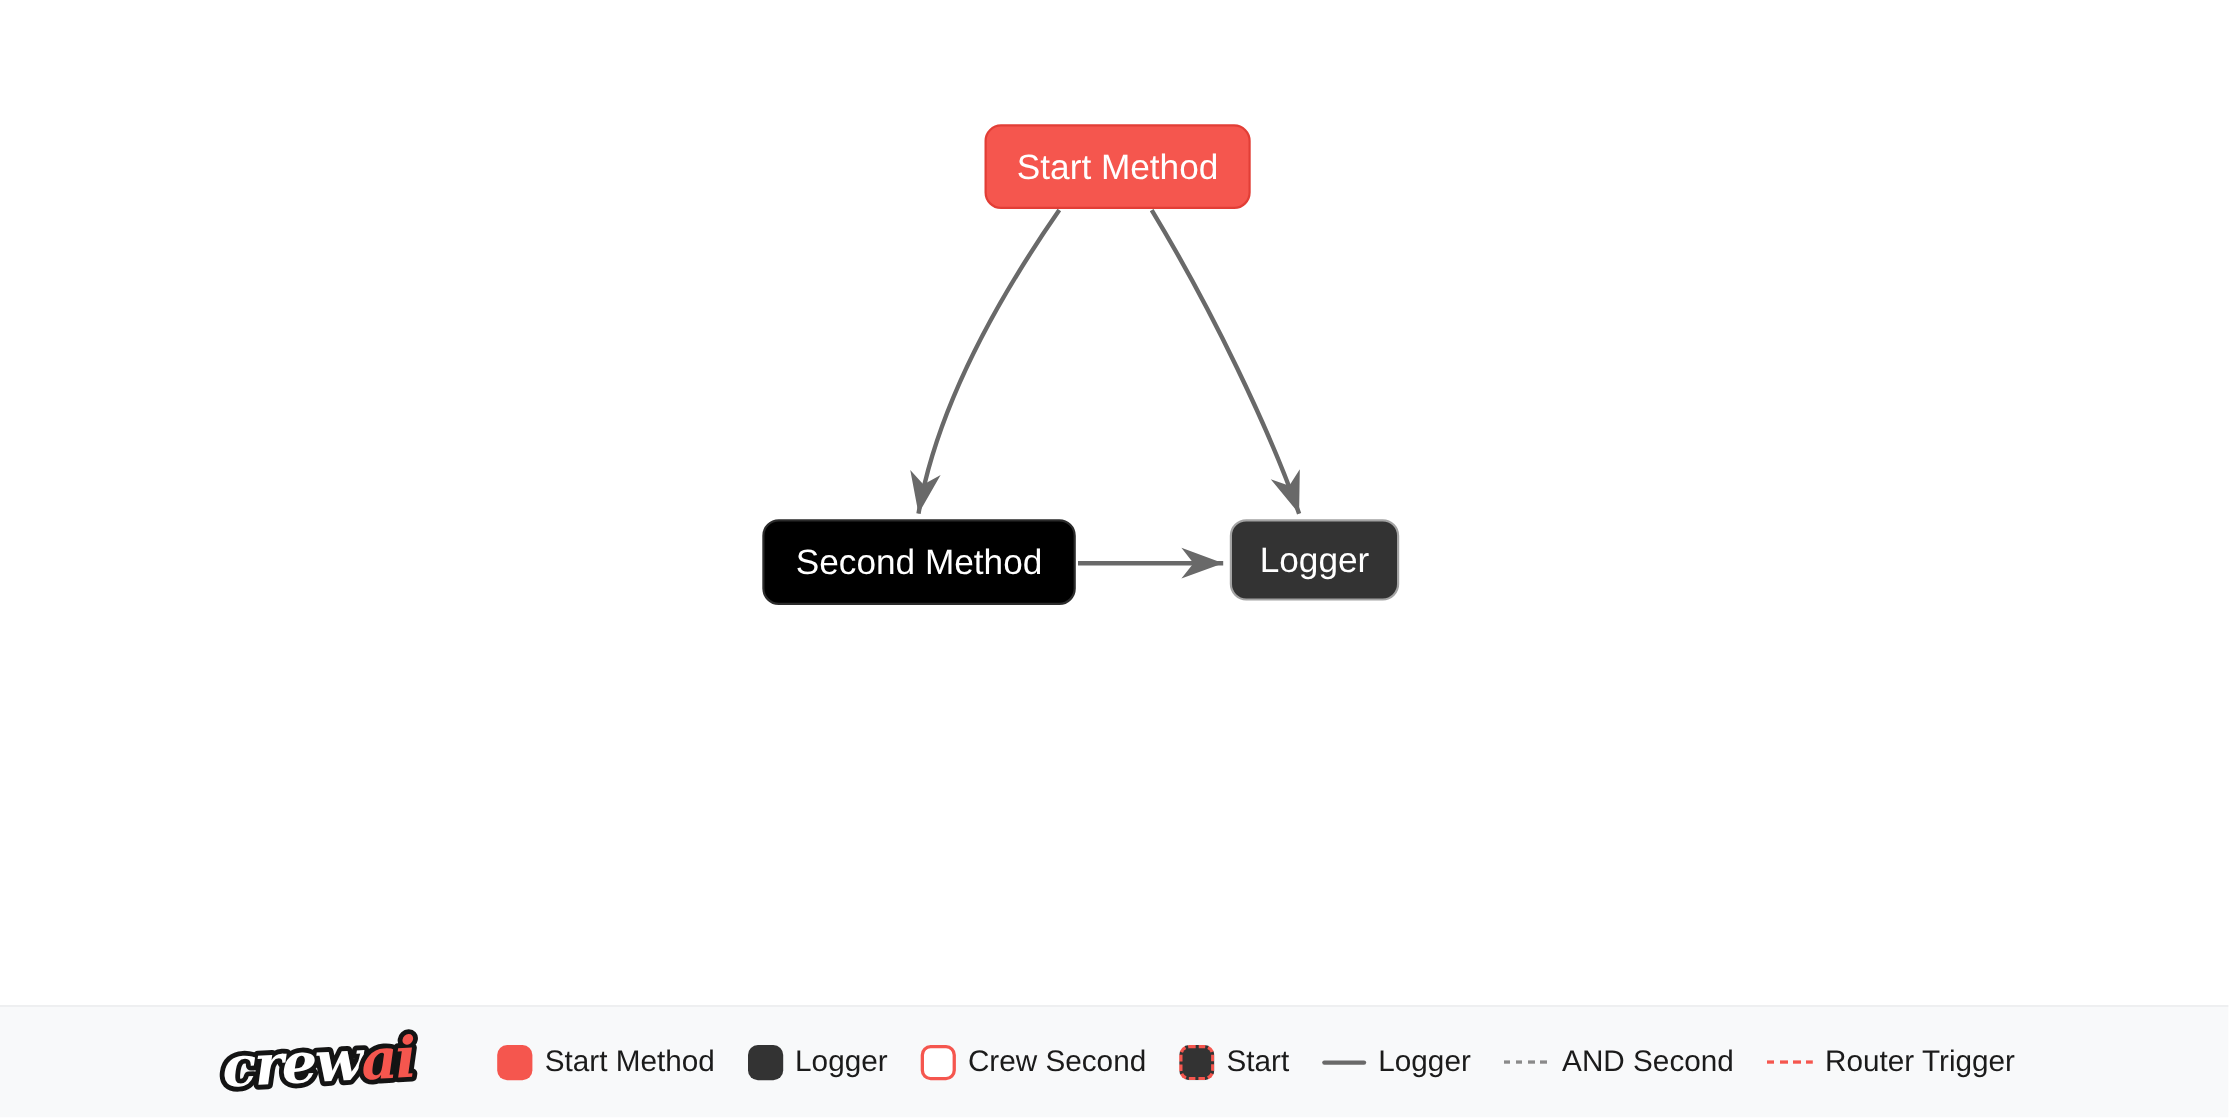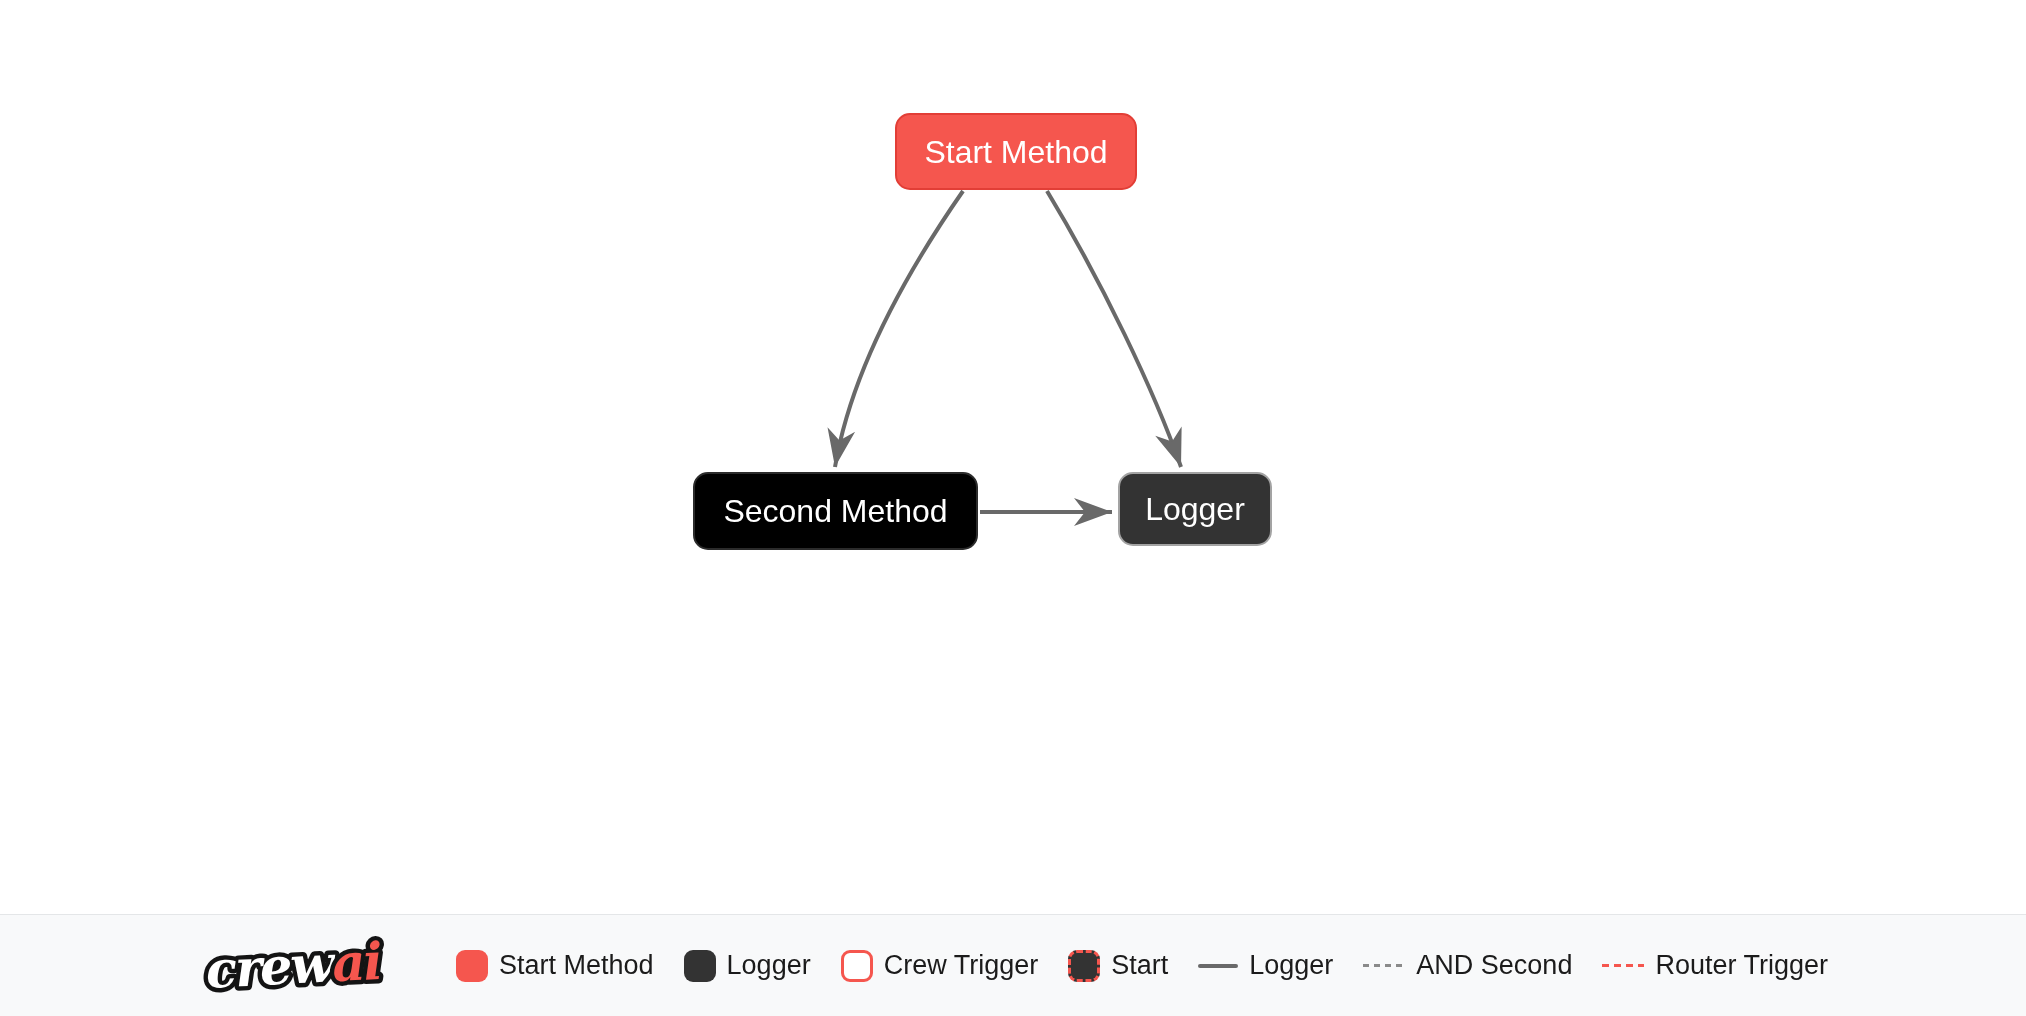--- a/index.html
+++ b/index.html
@@ -173,21 +173,21 @@
       <span>Start Method</span>
     </div>
 
     <div class="legend-item">
       <span class="swatch sw-method"></span>
       <span>Logger</span>
     </div>
 
     <div class="legend-item">
       <span class="swatch sw-crew"></span>
-      <span>Crew Trigger</span>
+      <span>Crew Second</span>
     </div>
 
     <div class="legend-item">
       <span class="swatch sw-router"></span>
       <span>Start</span>
     </div>
 
     <div class="legend-item">
       <span class="swatch sw-line-solid"></span>
       <span>Logger</span>

